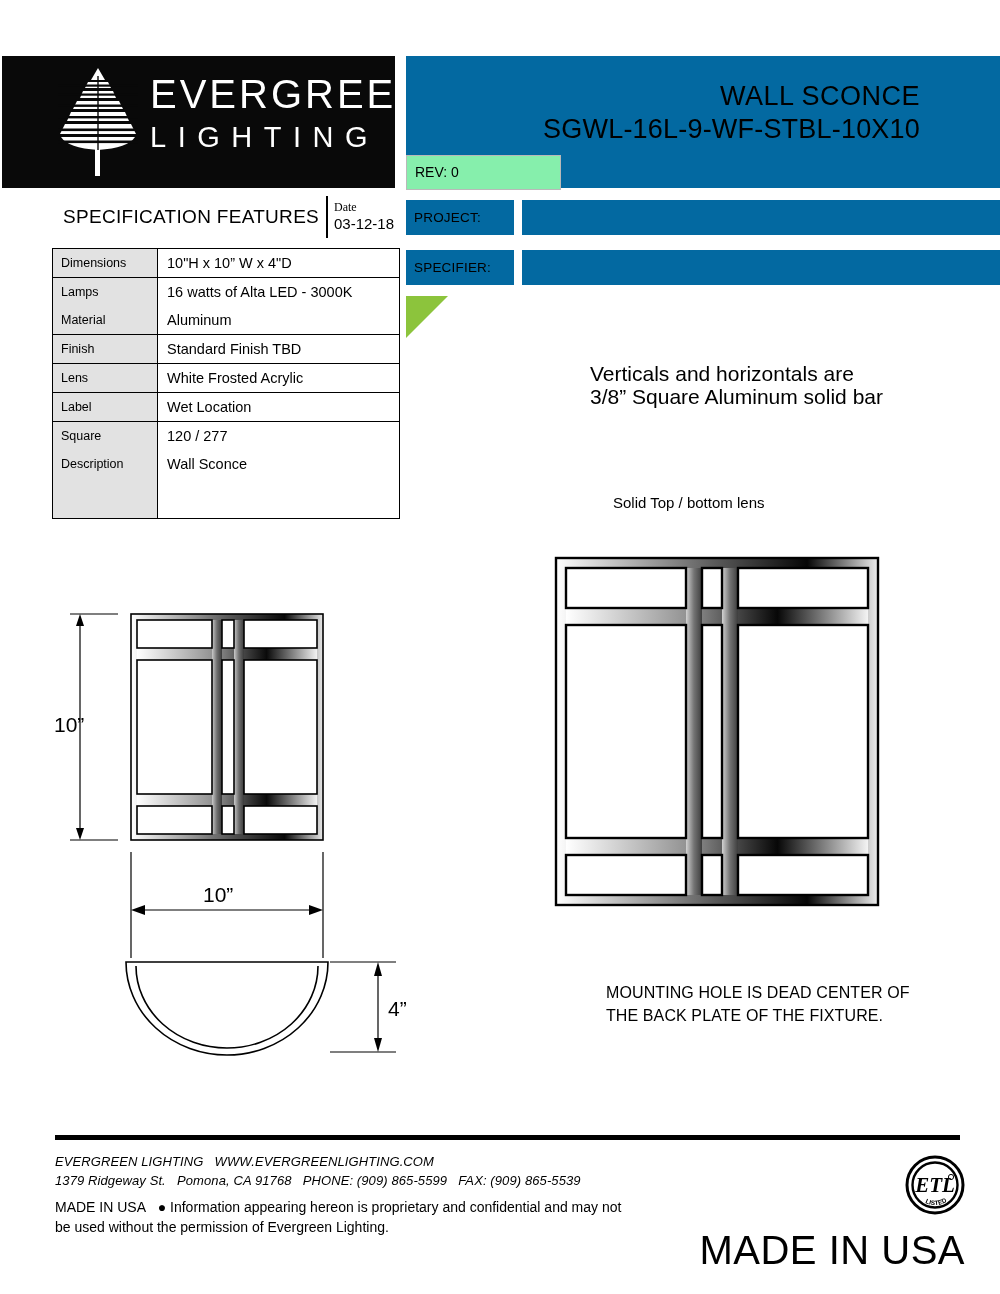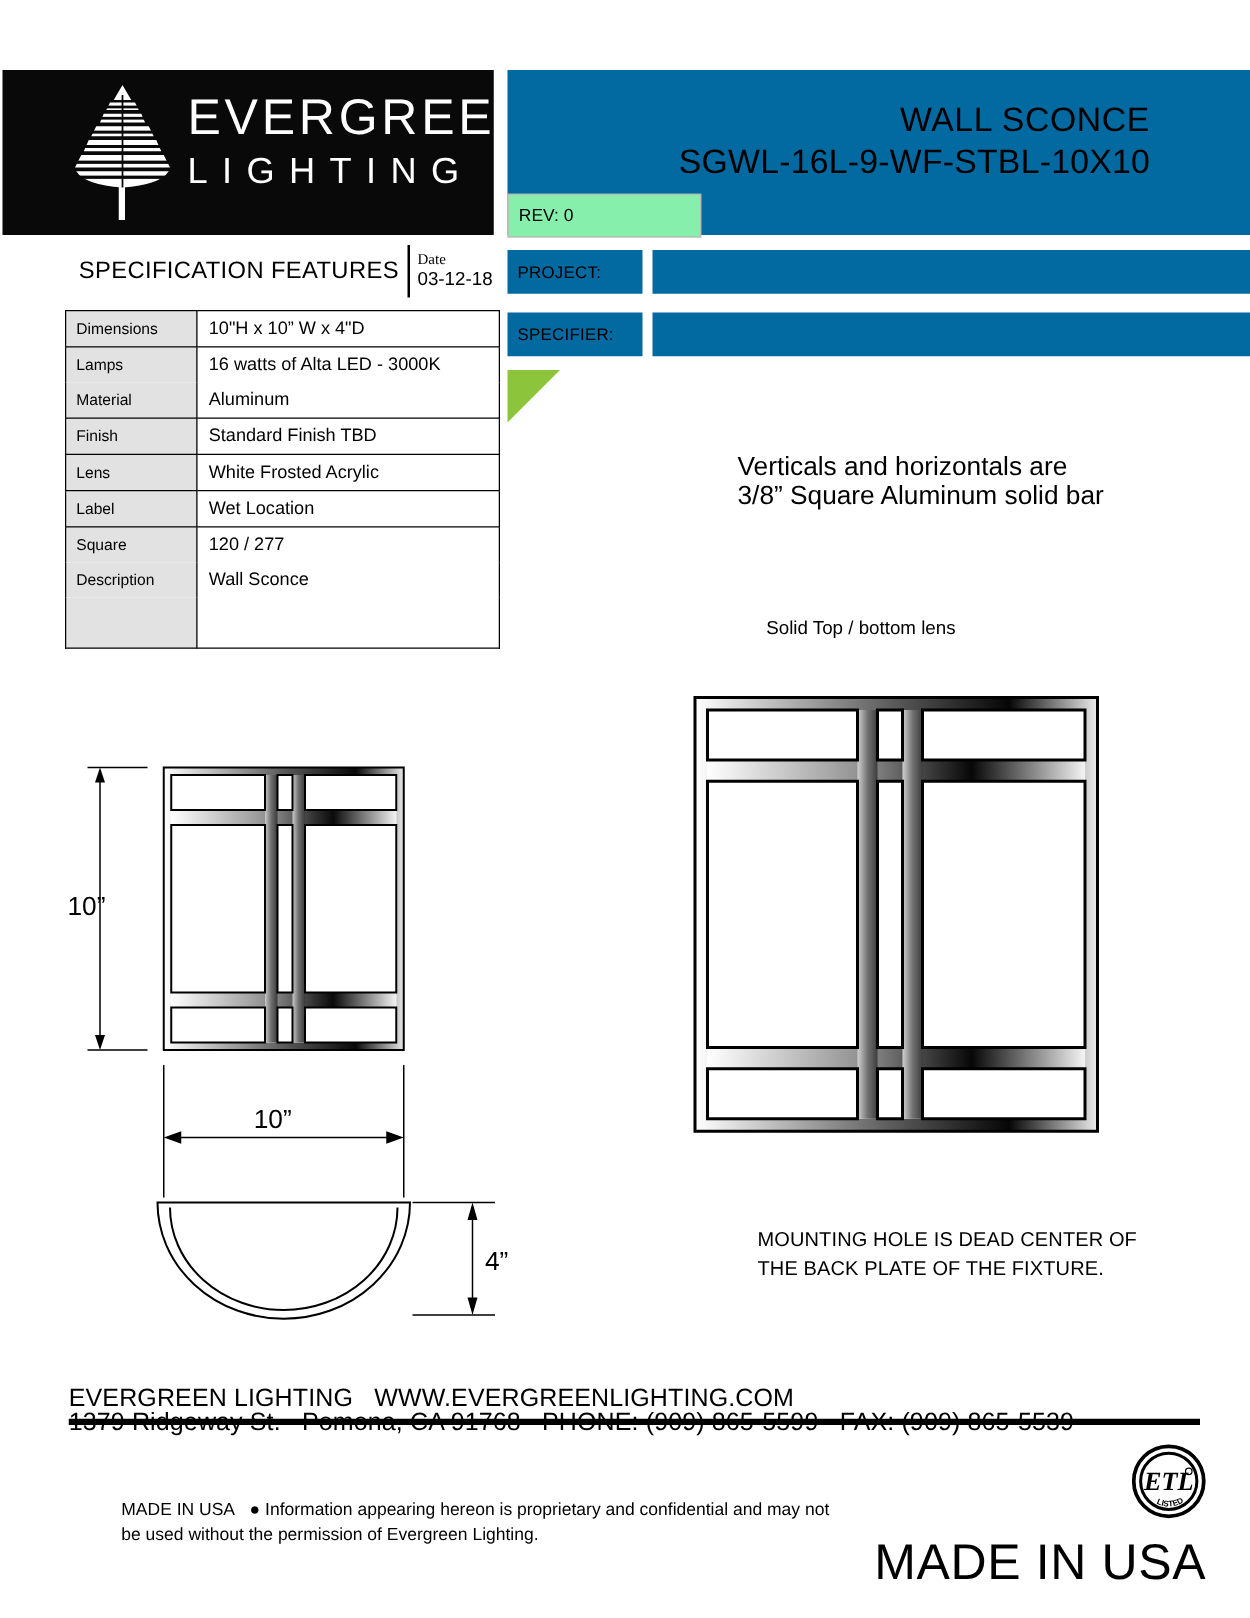--- a/index.html
+++ b/index.html
@@ -53,22 +53,22 @@
   #note-lens{left:613px;top:494px;font-size:15px;}
   #note-mount{left:558px;top:981px;font-size:16px;line-height:23px;letter-spacing:.1px;margin-left:48px;}
 
   
   svg{display:block;}
   #dwg-front{left:48px;top:600px;}
   #dwg-large{left:540px;top:550px;}
 
   
   #footer-rule{left:55px;top:1135px;width:905px;height:5px;background:#000;}
-  #footer-addr{left:55px;top:1110px;font-size:20px;line-height:19px;letter-spacing:.1px;}
-  #footer-legal{left:55px;top:1197px;font-size:14px;line-height:20px;margin-left:42px;}
+  #footer-addr{left:55px;top:1152px;font-size:13px;line-height:19px;letter-spacing:.1px;font-style:italic;}
+  #footer-legal{left:55px;top:1197px;font-size:14px;line-height:20px;}
   #etl{left:905px;top:1155px;}
   #made-usa{right:35px;top:1228px;font-size:40px;letter-spacing:.5px;}
 </style>
 </head>
 <body>
 
 <div class="abs" id="logo-box"></div>
 
 <svg class="abs" id="logo-tree" viewBox="0 0 80 116">
   <g fill="#ffffff">

